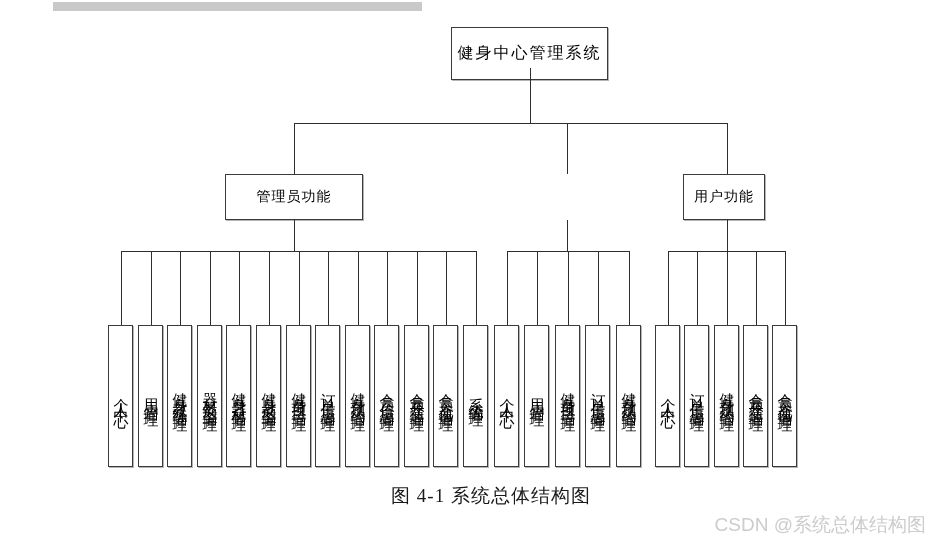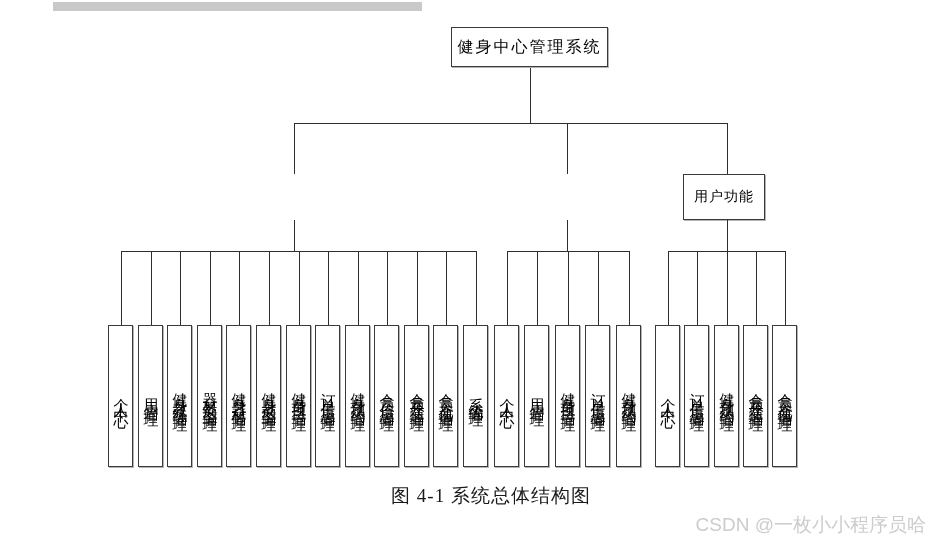--- a/index.html
+++ b/index.html
@@ -36,21 +36,21 @@
     border: 1px solid #3a3a3a;
     background: #ffffff;
     display: flex;
     align-items: center;
     justify-content: center;
     color: #000000;
     box-shadow: 1px 1px 0 rgba(120,120,120,0.55);
   }
   .node.root {
     left: 451px; top: 27px;
-    width: 157px; height: 40px;
+    width: 157px; height: 53px;
     font-size: 16px;
     letter-spacing: 2px;
     text-align: center;
   }
   .node.branch {
     top: 174px; height: 46px;
     font-size: 14px;
     letter-spacing: 1px;
   }
   .node.leaf {
@@ -94,20 +94,23 @@
   <div class="node root">
     <span>健身中心管理系统</span>
   </div>
 
   <div class="vline" style="left:530px; top:68px;  height:55px;"></div>
   <div class="hline" style="left:294px; top:123px; width:434px;"></div>
   <div class="vline" style="left:294px; top:123px; height:51px;"></div>
   <div class="vline" style="left:567px; top:123px; height:51px;"></div>
   <div class="vline" style="left:727px; top:123px; height:51px;"></div>
 
+  <div class="node branch" style="left:225px; width:138px;">
+    <span>管理员功能</span>
+  </div>
   <div class="node branch" style="left:683px; width:82px;">
     <span>用户功能</span>
   </div>
 
   <div class="vline" style="left:294px; top:220px; height:31px;"></div>
   <div class="vline" style="left:567px; top:220px; height:31px;"></div>
   <div class="vline" style="left:727px; top:220px; height:31px;"></div>
   <div class="hline" style="left:121px; top:251px; width:356px;"></div>
   <div class="hline" style="left:507px; top:251px; width:123px;"></div>
   <div class="hline" style="left:668px; top:251px; width:118px;"></div>
@@ -205,15 +208,15 @@
     </div>
   <div class="node leaf" style="left:743px;">
       <span class="vlabel">会员开通管理</span>
     </div>
   <div class="node leaf" style="left:772px;">
       <span class="vlabel">会员充值管理</span>
     </div>
 
   <div class="caption">图 4-1 系统总体结构图</div>
 
-  <div class="watermark">CSDN @一枚小小程序员哈</div>
+  <div class="watermark">CSDN @系统总体结构图</div>
 
 </div>
 
 </body></html>

